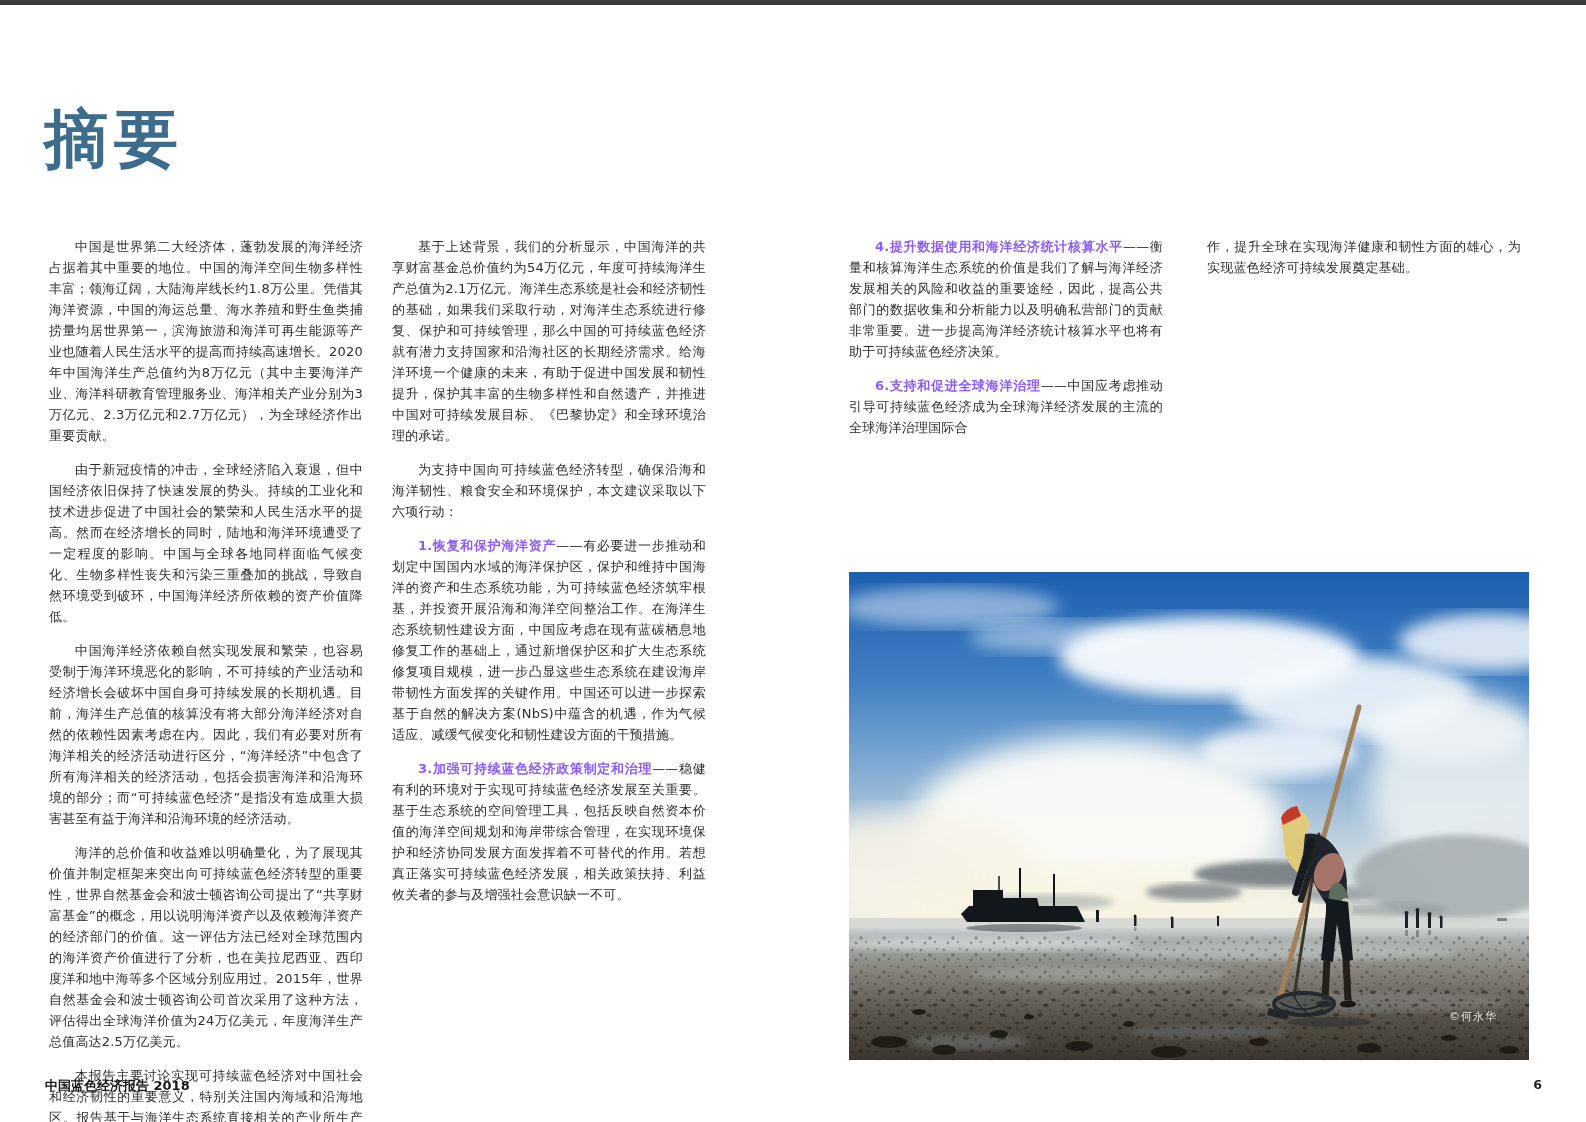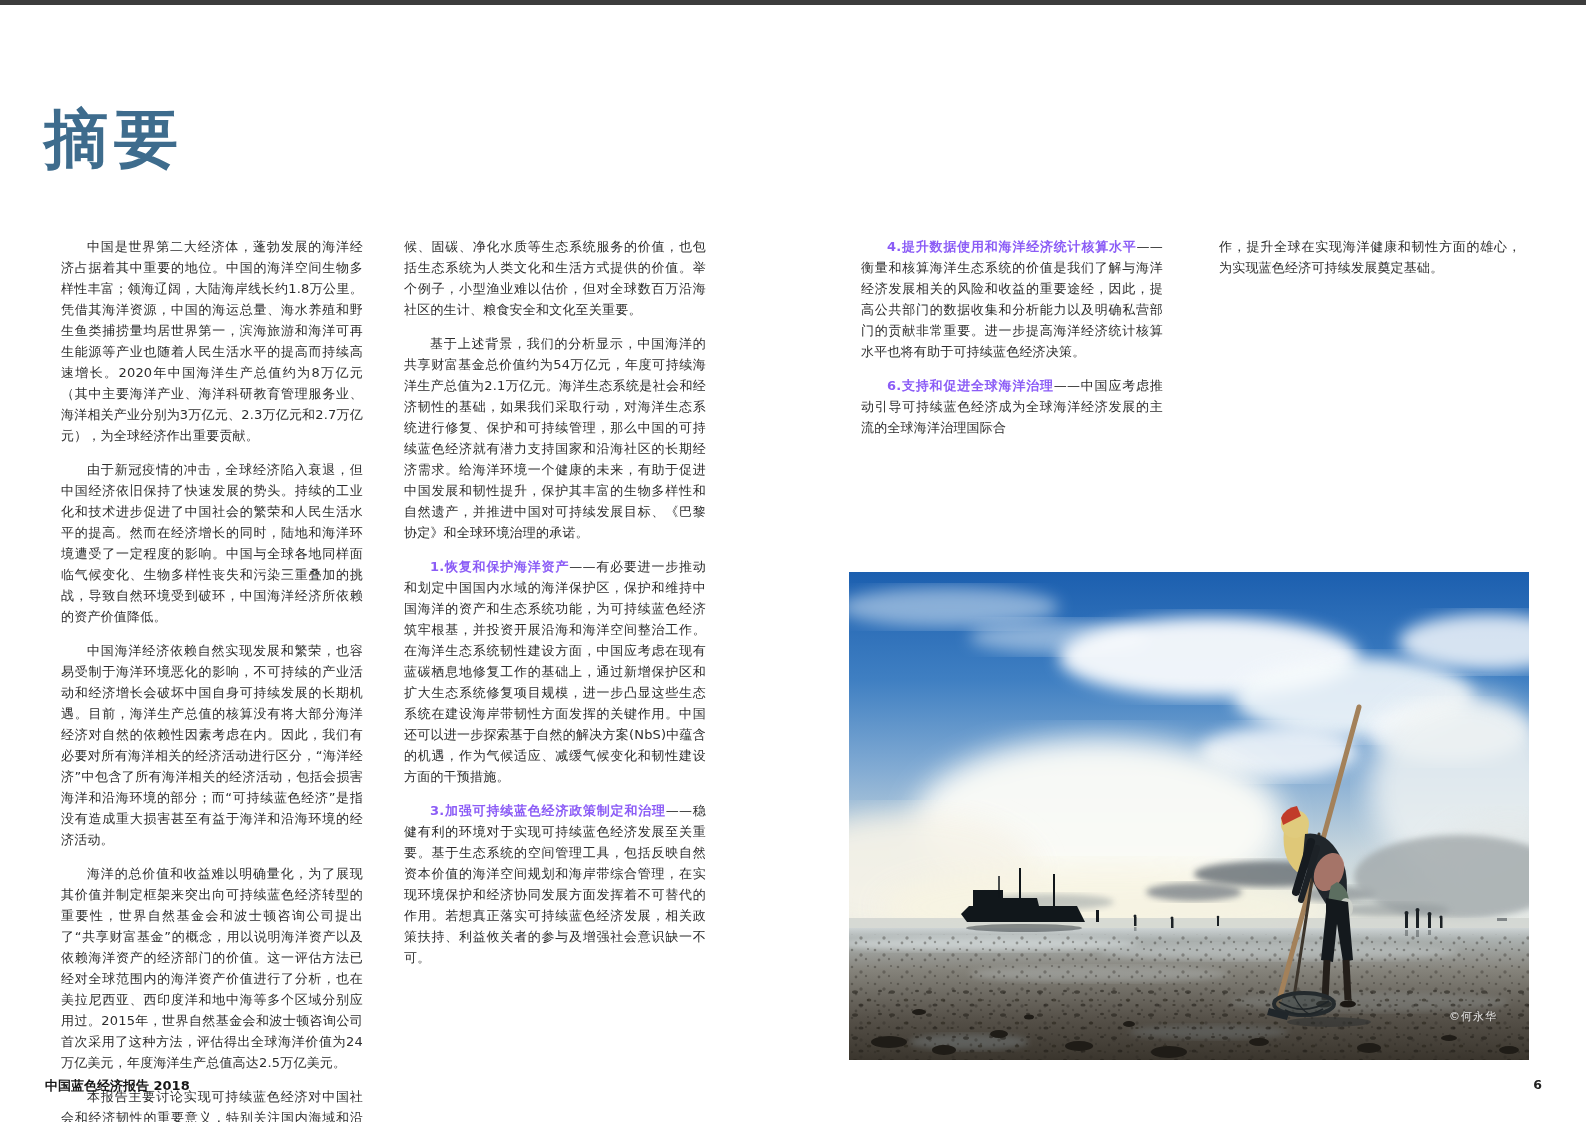--- a/index.html
+++ b/index.html
@@ -11,21 +11,21 @@
   .title {
     position:absolute; left:44px; top:104px; margin:0;
     font-size:64px; line-height:1.1; font-weight:bold; color:#3e6c8d; letter-spacing:6px;
   }
   .col { position:absolute; top:236px; width:318px; }
   .c1 { left:45px; }
   .c2 { left:388px; }
   .c3 { left:845px; }
   .c4 { left:1203px; }
   .p {
-    margin:0 0 13px 16px; font-size:13px; line-height:21px; color:#2d2d2d;
+    margin:0 0 13px 4px; font-size:13px; line-height:21px; color:#2d2d2d;
     text-align:justify; letter-spacing:0.2px;
   }
   .ind { text-indent:2em; }
   .p b { font-weight:bold; color:#8b5cf6; }
   .photo {
     position:absolute; left:849px; top:572px; width:680px; height:488px;
     overflow:hidden; background:#9db4c4;
   }
   .photo svg { display:block; }
   .credit {
@@ -50,22 +50,22 @@
 
   <div class="col c1">
     <p class="p ind">中国是世界第二大经济体，蓬勃发展的海洋经济占据着其中重要的地位。中国的海洋空间生物多样性丰富；领海辽阔，大陆海岸线长约1.8万公里。凭借其海洋资源，中国的海运总量、海水养殖和野生鱼类捕捞量均居世界第一，滨海旅游和海洋可再生能源等产业也随着人民生活水平的提高而持续高速增长。2020年中国海洋生产总值约为8万亿元（其中主要海洋产业、海洋科研教育管理服务业、海洋相关产业分别为3万亿元、2.3万亿元和2.7万亿元），为全球经济作出重要贡献。</p>
     <p class="p ind">由于新冠疫情的冲击，全球经济陷入衰退，但中国经济依旧保持了快速发展的势头。持续的工业化和技术进步促进了中国社会的繁荣和人民生活水平的提高。然而在经济增长的同时，陆地和海洋环境遭受了一定程度的影响。中国与全球各地同样面临气候变化、生物多样性丧失和污染三重叠加的挑战，导致自然环境受到破环，中国海洋经济所依赖的资产价值降低。</p>
     <p class="p ind">中国海洋经济依赖自然实现发展和繁荣，也容易受制于海洋环境恶化的影响，不可持续的产业活动和经济增长会破坏中国自身可持续发展的长期机遇。目前，海洋生产总值的核算没有将大部分海洋经济对自然的依赖性因素考虑在内。因此，我们有必要对所有海洋相关的经济活动进行区分，“海洋经济”中包含了所有海洋相关的经济活动，包括会损害海洋和沿海环境的部分；而“可持续蓝色经济”是指没有造成重大损害甚至有益于海洋和沿海环境的经济活动。</p>
     <p class="p ind">海洋的总价值和收益难以明确量化，为了展现其价值并制定框架来突出向可持续蓝色经济转型的重要性，世界自然基金会和波士顿咨询公司提出了“共享财富基金”的概念，用以说明海洋资产以及依赖海洋资产的经济部门的价值。这一评估方法已经对全球范围内的海洋资产价值进行了分析，也在美拉尼西亚、西印度洋和地中海等多个区域分别应用过。2015年，世界自然基金会和波士顿咨询公司首次采用了这种方法，评估得出全球海洋价值为24万亿美元，年度海洋生产总值高达2.5万亿美元。</p>
     <p class="p ind">本报告主要讨论实现可持续蓝色经济对中国社会和经济韧性的重要意义，特别关注国内海域和沿海地区。报告基于与海洋生态系统直接相关的产业所生产的市场商品和服务的价值，从经典的经济学角度分析了海洋生态系统如何为经济活动提供支撑，并为人类的生产生活创造价值。然而，某些海洋相关资产价值难以通过常规经济评估进行衡量，对海洋无形资产和非市场化的产品价值评估尤为困难。海洋的无形价值不仅包括调节气</p>
   </div>
 
   <div class="col c2">
-    <p class="p">候、固碳、净化水质等生态系统服务的价值，也包括生态系统为人类文化和生活方式提供的价值。举个例子，小型渔业难以估价，但对全球数百万沿海社区的生计、粮食安全和文化至关重要。</p>
     <p class="p ind">基于上述背景，我们的分析显示，中国海洋的共享财富基金总价值约为54万亿元，年度可持续海洋生产总值为2.1万亿元。海洋生态系统是社会和经济韧性的基础，如果我们采取行动，对海洋生态系统进行修复、保护和可持续管理，那么中国的可持续蓝色经济就有潜力支持国家和沿海社区的长期经济需求。给海洋环境一个健康的未来，有助于促进中国发展和韧性提升，保护其丰富的生物多样性和自然遗产，并推进中国对可持续发展目标、《巴黎协定》和全球环境治理的承诺。</p>
+    <p class="p ind">为支持中国向可持续蓝色经济转型，确保沿海和海洋韧性、粮食安全和环境保护，本文建议采取以下六项行动：</p>
     <p class="p ind"><b>1.恢复和保护海洋资产</b><span>——有必要进一步推动和划定中国国内水域的海洋保护区，保护和维持中国海洋的资产和生态系统功能，为可持续蓝色经济筑牢根基，并投资开展沿海和海洋空间整治工作。在海洋生态系统韧性建设方面，中国应考虑在现有蓝碳栖息地修复工作的基础上，通过新增保护区和扩大生态系统修复项目规模，进一步凸显这些生态系统在建设海岸带韧性方面发挥的关键作用。中国还可以进一步探索基于自然的解决方案(NbS)中蕴含的机遇，作为气候适应、减缓气候变化和韧性建设方面的干预措施。</span></p>
     <p class="p ind"><b>3.加强可持续蓝色经济政策制定和治理</b><span>——稳健有利的环境对于实现可持续蓝色经济发展至关重要。基于生态系统的空间管理工具，包括反映自然资本价值的海洋空间规划和海岸带综合管理，在实现环境保护和经济协同发展方面发挥着不可替代的作用。若想真正落实可持续蓝色经济发展，相关政策扶持、利益攸关者的参与及增强社会意识缺一不可。</span></p>
   </div>
 
   <div class="col c3">
     <p class="p ind"><b>4.提升数据使用和海洋经济统计核算水平</b><span>——衡量和核算海洋生态系统的价值是我们了解与海洋经济发展相关的风险和收益的重要途经，因此，提高公共部门的数据收集和分析能力以及明确私营部门的贡献非常重要。进一步提高海洋经济统计核算水平也将有助于可持续蓝色经济决策。</span></p>
     <p class="p ind"><b>6.支持和促进全球海洋治理</b><span>——中国应考虑推动引导可持续蓝色经济成为全球海洋经济发展的主流的全球海洋治理国际合</span></p>
   </div>
 
   <div class="col c4">

